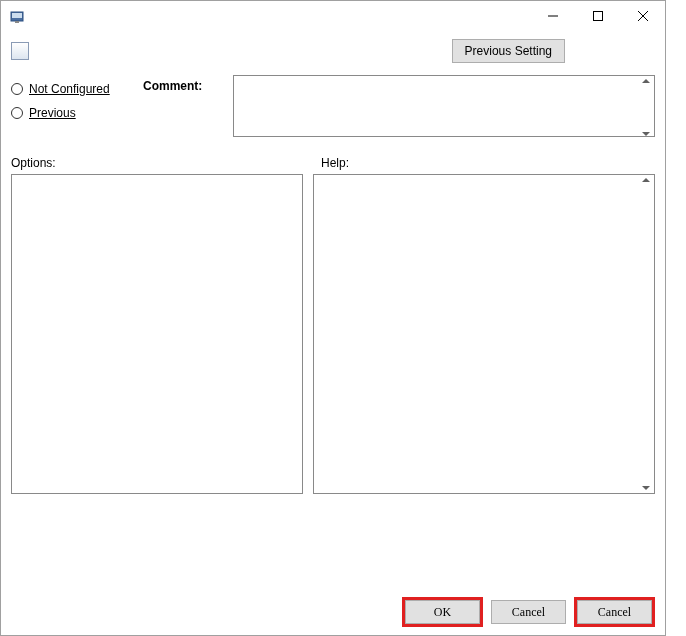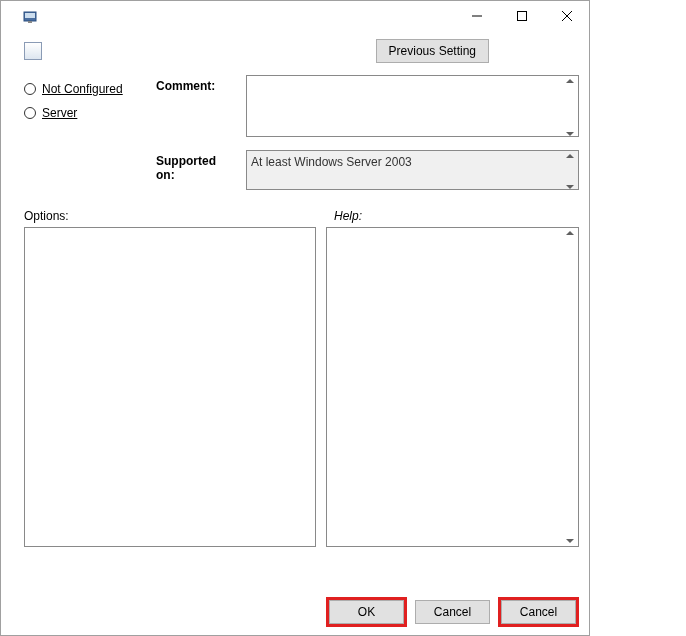--- a/index.html
+++ b/index.html
@@ -1,17 +1,17 @@
 <!DOCTYPE html>
 <html><head>
   <meta charset="utf-8">
   <style>
     * { box-sizing: border-box; margin: 0; padding: 0; }
     body { font-family: "Segoe UI", Tahoma, sans-serif; font-size: 12px; background: #fff; }
-    .window { width: 590px; height: 636px; border: 1px solid #a0a0a0; background: #fff; position: relative; padding-left: 13px; }
+    .window { width: 666px; height: 636px; border: 1px solid #a0a0a0; background: #fff; position: relative; }
     
     .titlebar { height: 30px; display: flex; align-items: center; justify-content: space-between; padding-left: 8px; background: #fff; }
     .titlebar-icon { width: 16px; height: 16px; }
     .win-controls { display: flex; height: 100%; }
     .win-btn { width: 45px; height: 30px; display: flex; align-items: center; justify-content: center; background: transparent; border: none; cursor: pointer; }
     
     .toolbar { padding: 8px 10px; display: flex; align-items: center; justify-content: space-between; }
     .toolbar-icon { width: 18px; height: 18px; border: 1px solid #8a9bb5; background: linear-gradient(#fff 0%, #dde6f0 100%); display: inline-block; }
     .nav-buttons { display: flex; gap: 10px; margin-right: 90px; }
     .std-btn { min-width: 95px; height: 24px; padding: 0 12px; background: #e1e1e1; border: 1px solid #adadad; cursor: pointer; font-family: inherit; font-size: 12px; }
@@ -32,29 +32,29 @@
     .textarea { width: 100%; border: 1px solid #898989; background: #fff; resize: none; font-family: inherit; font-size: 12px; padding: 4px 18px 4px 4px; }
     .textarea.comment { height: 62px; }
     .textarea.supported { height: 40px; background: #f0f0f0; color: #333; }
     .scroll-hint { position: absolute; right: 2px; top: 2px; bottom: 2px; width: 14px; display: flex; flex-direction: column; justify-content: space-between; pointer-events: none; }
     .scroll-arrow { width: 0; height: 0; border-left: 4px solid transparent; border-right: 4px solid transparent; margin: 2px auto; }
     .scroll-arrow.up { border-bottom: 4px solid #606060; }
     .scroll-arrow.down { border-top: 4px solid #606060; }
     
     .panels-labels { display: flex; margin-top: 16px; margin-bottom: 4px; }
     .panel-label-left { width: 298px; }
-    .panel-label-right { flex: 1; padding-left: 12px; font-style: italic; }
+    .panel-label-right { flex: 1; padding-left: 12px; }
     
     .panels { display: flex; gap: 10px; }
     .panel { border: 1px solid #898989; height: 320px; position: relative; }
     .panel.options { width: 292px; }
     .panel.help { flex: 1; }
     .panel-scroll { position: absolute; right: 1px; top: 1px; bottom: 1px; width: 14px; display: flex; flex-direction: column; justify-content: space-between; pointer-events: none; }
     
-    .footer { position: absolute; bottom: 8px; right: 10px; display: flex; gap: 8px; align-items: center; }
+    .footer { position: absolute; bottom: 8px; right: 10px; display: flex; gap: 8px; align-items: center; font-family: Liberation Serif, serif; }
     .footer .std-btn { min-width: 75px; }
     .highlight-box { border: 3px solid #e02020; padding: 0; display: inline-block; }
     .highlight-box .std-btn { margin: 0; }
   </style>
 </head>
 <body>
 
 <div class="window">
 
   <div class="titlebar">
@@ -95,39 +95,29 @@
   <div class="body-area">
 
     <div class="top-section">
       <div class="radio-col">
         <div class="radio-row">
           <span class="radio-circle"></span>
           <span>Not Configured</span>
         </div>
         <div class="radio-row">
           <span class="radio-circle"></span>
-          <span>Server</span>
+          <span>Previous</span>
         </div>
       </div>
 
       <div class="fields-col">
         <div class="field-row">
           <div class="field-label">Comment:</div>
           <div class="textarea-wrap">
             <textarea class="textarea comment" style=""></textarea>
-            <div class="scroll-hint">
-              <div class="scroll-arrow up"></div>
-              <div class="scroll-arrow down"></div>
-            </div>
-          </div>
-        </div>
-        <div class="field-row">
-          <div class="field-label">Supported on:</div>
-          <div class="textarea-wrap">
-            <textarea class="textarea supported" readonly="" style="">At least Windows Server 2003</textarea>
             <div class="scroll-hint">
               <div class="scroll-arrow up"></div>
               <div class="scroll-arrow down"></div>
             </div>
           </div>
         </div>
       </div>
     </div>
 
     <div class="panels-labels">

